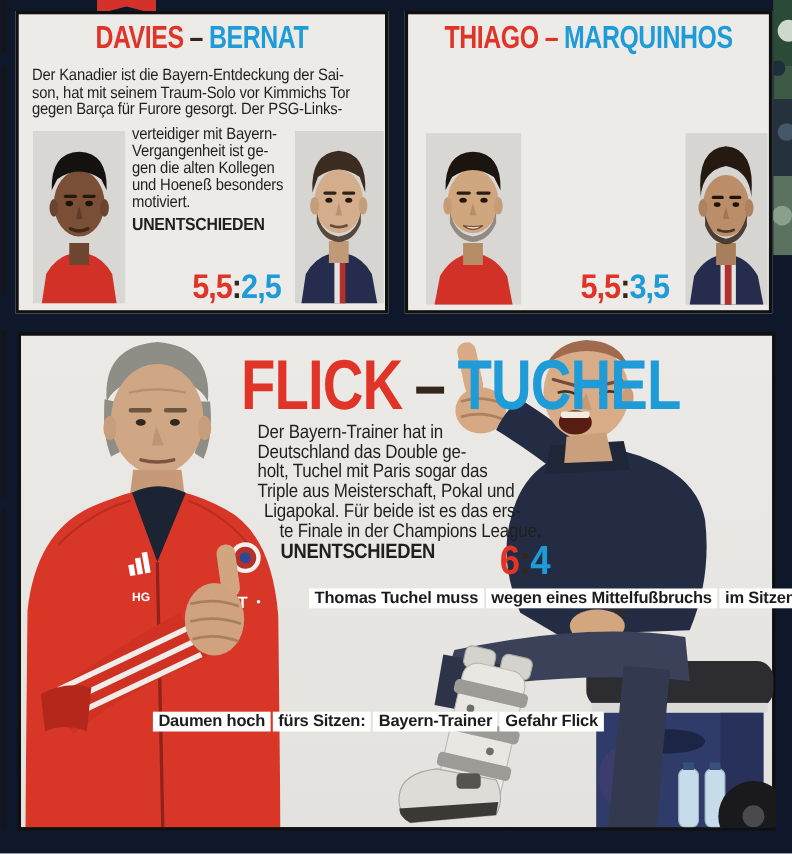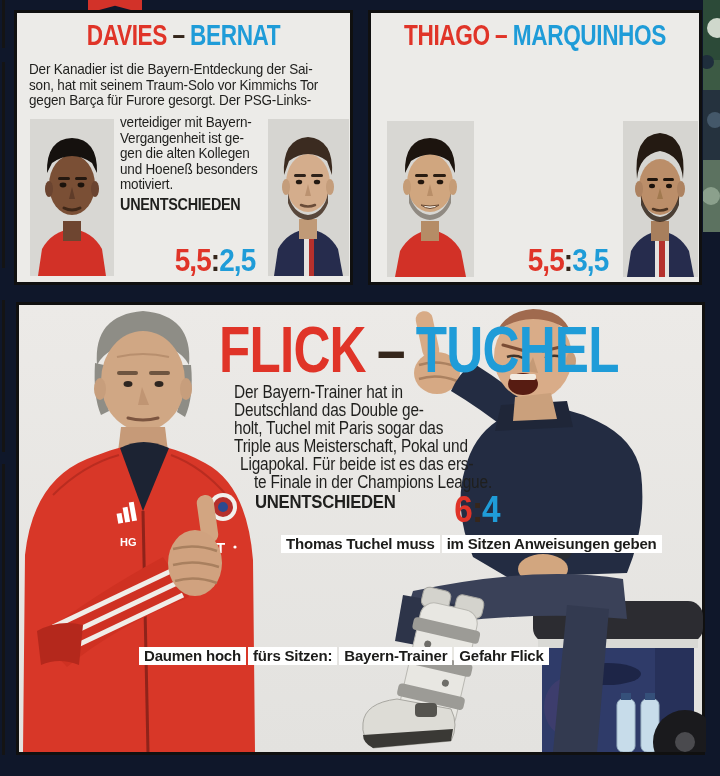--- a/index.html
+++ b/index.html
@@ -320,20 +320,21 @@
     <div class="abs verdict-lg z2" style="left:236px;top:186px;">UNENTSCHIEDEN</div>
 
     <div class="abs score score-lg z2" style="left:408px;top:184px;width:100px;">
       <span class="red">6</span>
       <span class="dark">:</span>
       <span class="blue">4</span>
     </div>
 
     <div class="abs cap z3" style="left:262px;top:230px;">
       <span>Thomas Tuchel muss</span>
+      <span>wegen eines Mittelfußbruchs</span>
       <span>im Sitzen Anweisungen geben</span>
     </div>
 
     <div class="abs cap right z3" style="left:120px;top:310px;width:199px;">
       <span>Daumen hoch</span>
       <span>fürs Sitzen:</span>
       <span>Bayern-Trainer</span>
       <span>Gefahr Flick</span>
     </div>
   </div>

